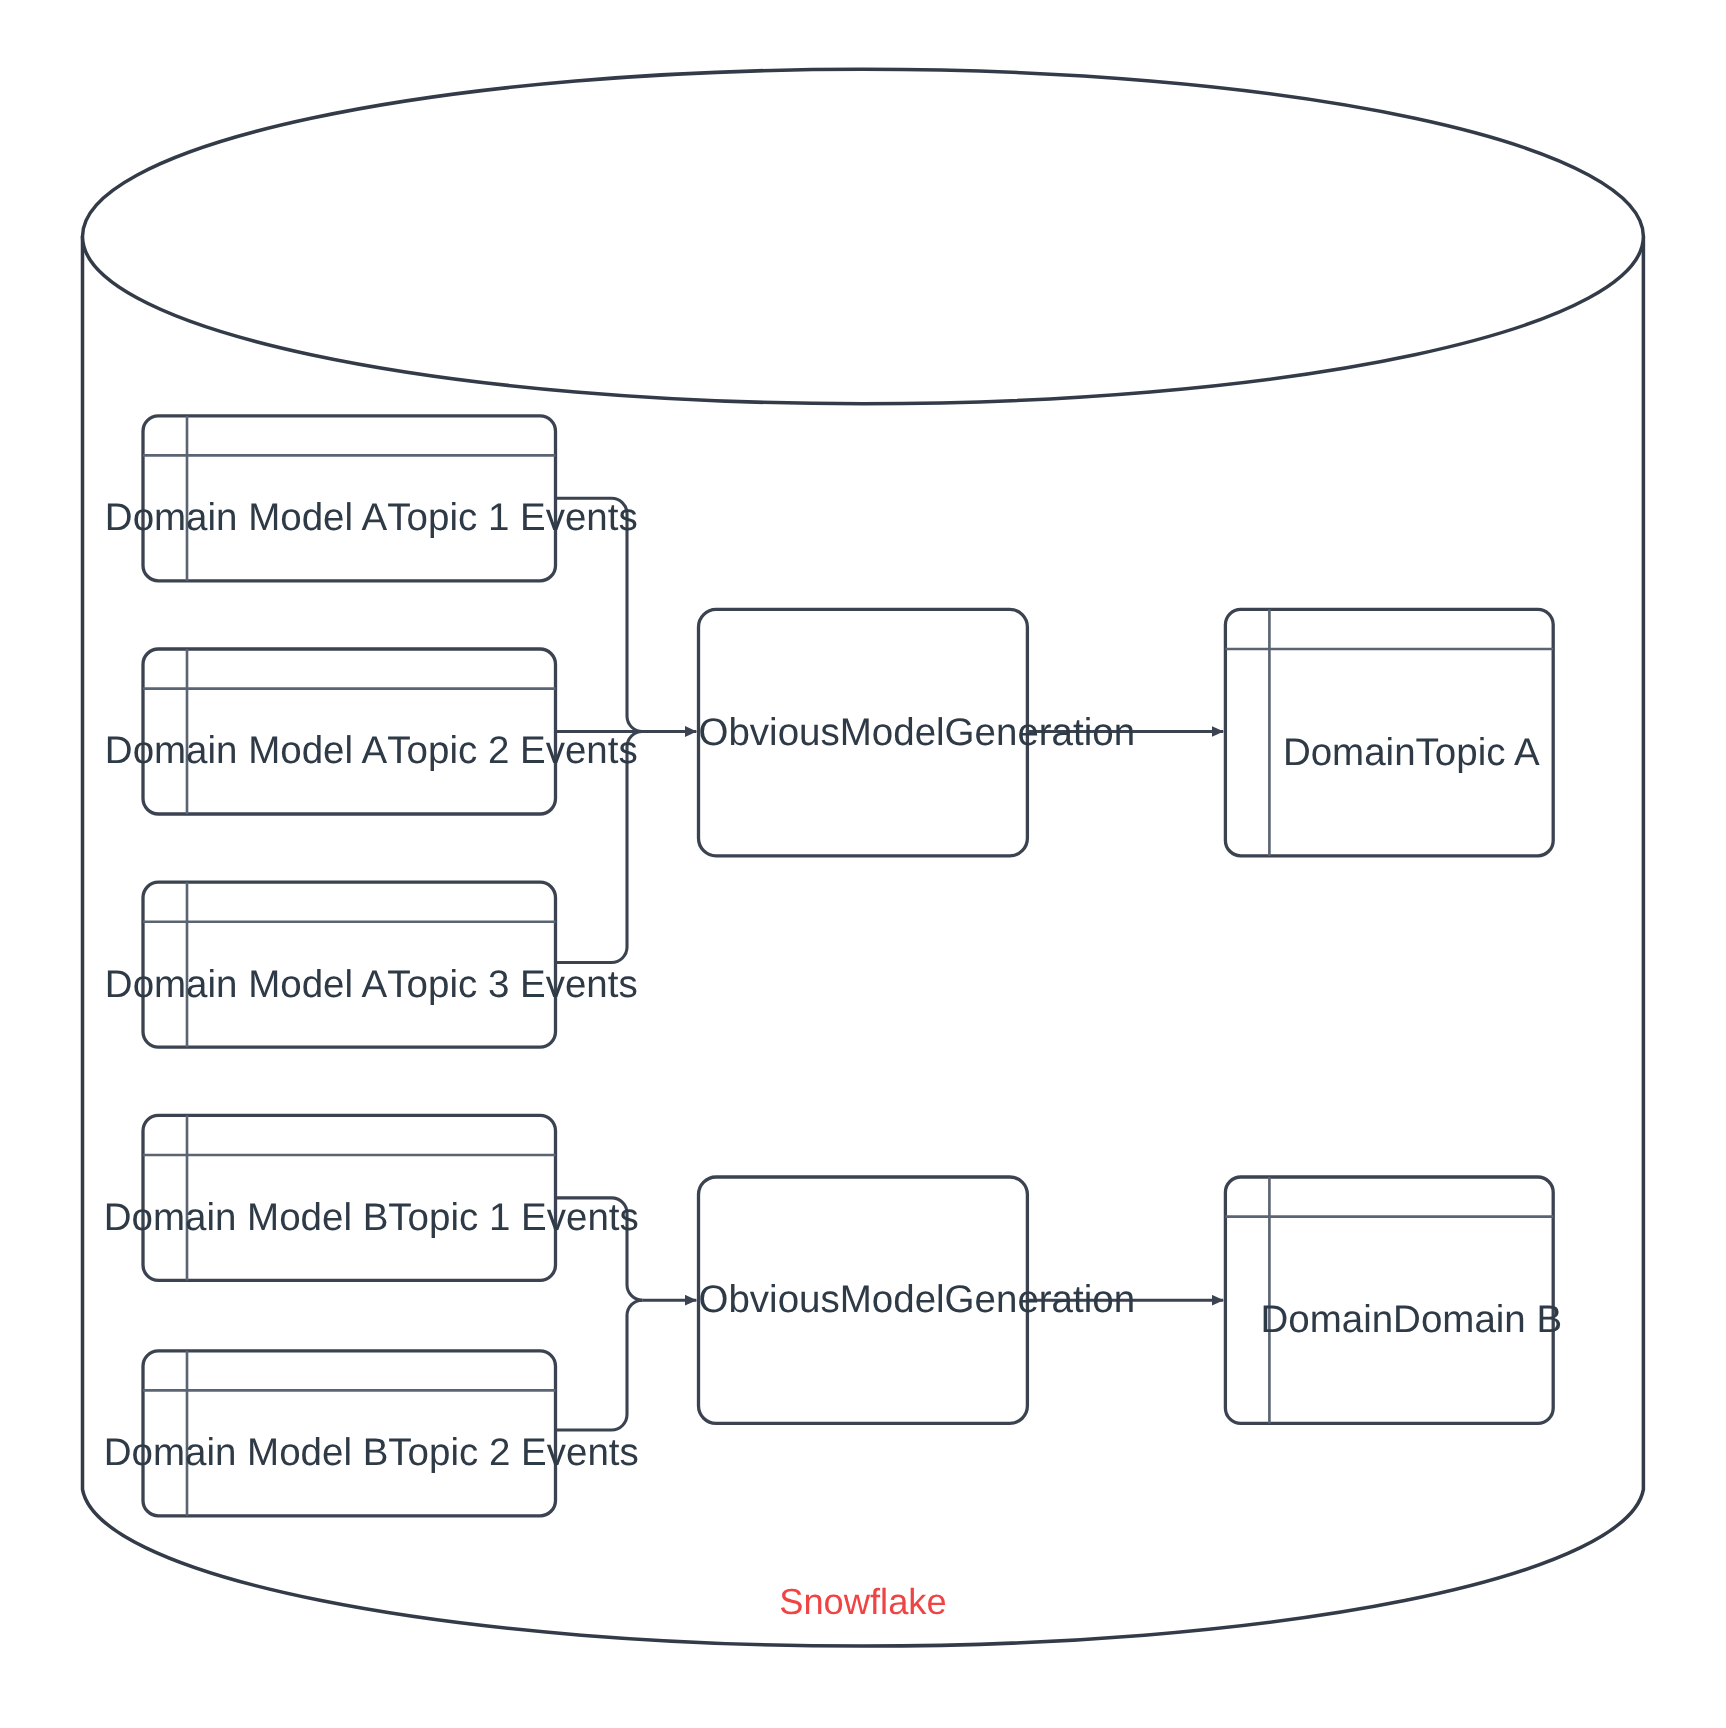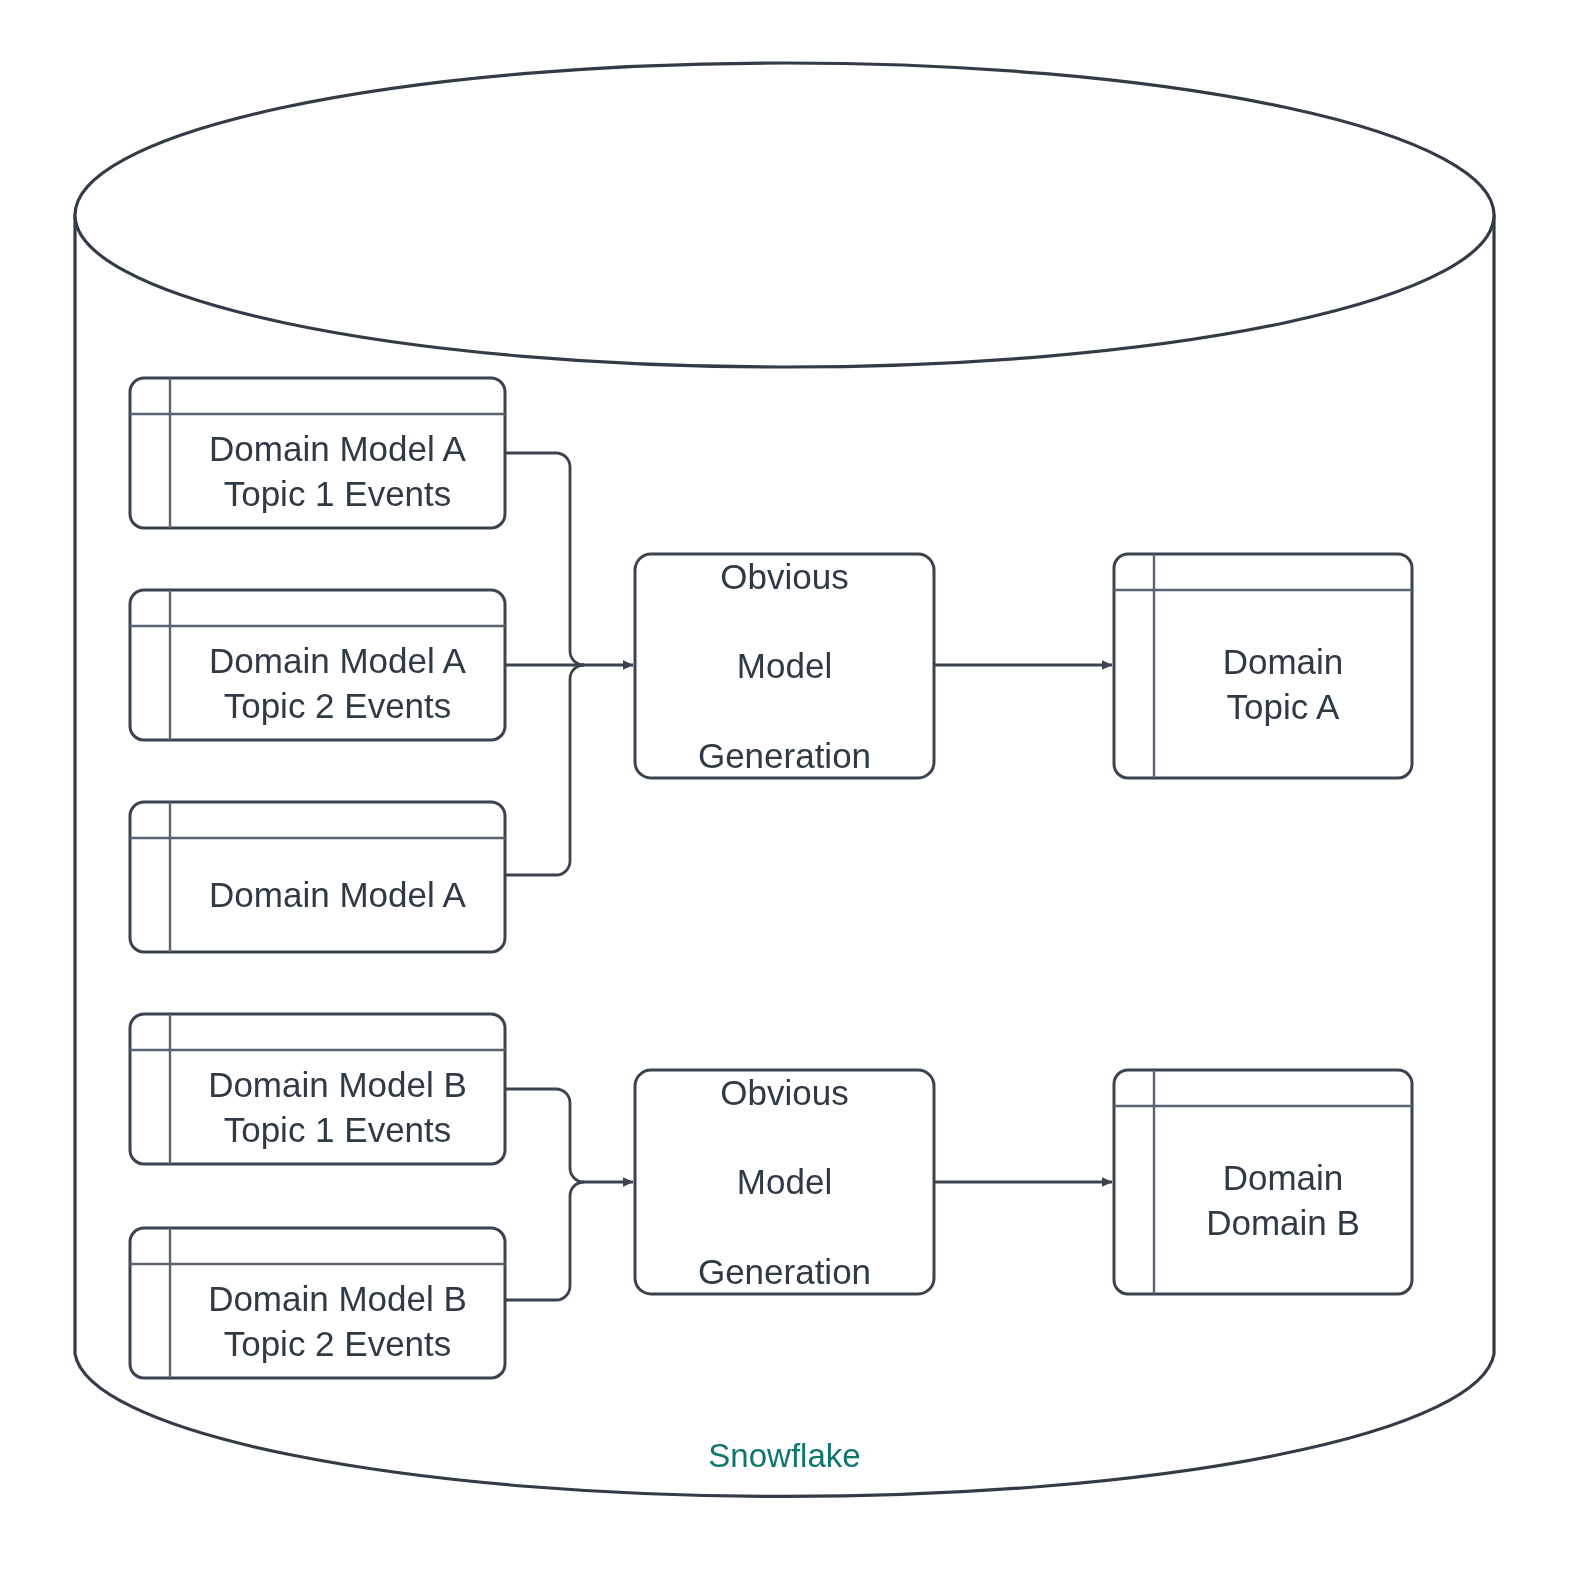--- a/index.html
+++ b/index.html
@@ -20,42 +20,42 @@
   #diagram-svg {
     position: absolute;
     left: 0;
     top: 0;
     width: 1569px;
     height: 1571px;
   }
   .node-text {
     position: absolute;
     display: flex;
-    flex-direction: column;
+    flex-direction: row;
     align-items: center;
     justify-content: center;
     text-align: center;
     color: #2f3a47;
     line-height: 1.30;
     white-space: pre;
     pointer-events: none;
   }
   .t-table {
     font-size: 35px;
   }
   .t-proc {
     font-size: 35px;
     justify-content: space-between;
   }
   .t-model {
     font-size: 35px;
   }
   .cyl-label {
     position: absolute;
-    color: #0f766e;
+    color: #ef4444;
     font-size: 33px;
     text-align: center;
     white-space: pre;
   }
 </style>
 </head>
 <body>
 
 <div id="canvas">
 
@@ -151,20 +151,21 @@
   <div class="node-text t-table" style="left:170px; top:414px; width:335px; height:114px;">
     <span>Domain Model A</span>
     <span>Topic 1 Events</span>
   </div>
   <div class="node-text t-table" style="left:170px; top:626px; width:335px; height:114px;">
     <span>Domain Model A</span>
     <span>Topic 2 Events</span>
   </div>
   <div class="node-text t-table" style="left:170px; top:838px; width:335px; height:114px;">
     <span>Domain Model A</span>
+    <span>Topic 3 Events</span>
   </div>
 
   <div class="node-text t-proc" style="left:635px; top:554px; width:299px; height:224px;">
     <span>Obvious</span>
     <span>Model</span>
     <span>Generation</span>
   </div>
 
   <div class="node-text t-model" style="left:1154px; top:590px; width:258px; height:188px;">
     <span>Domain</span>

